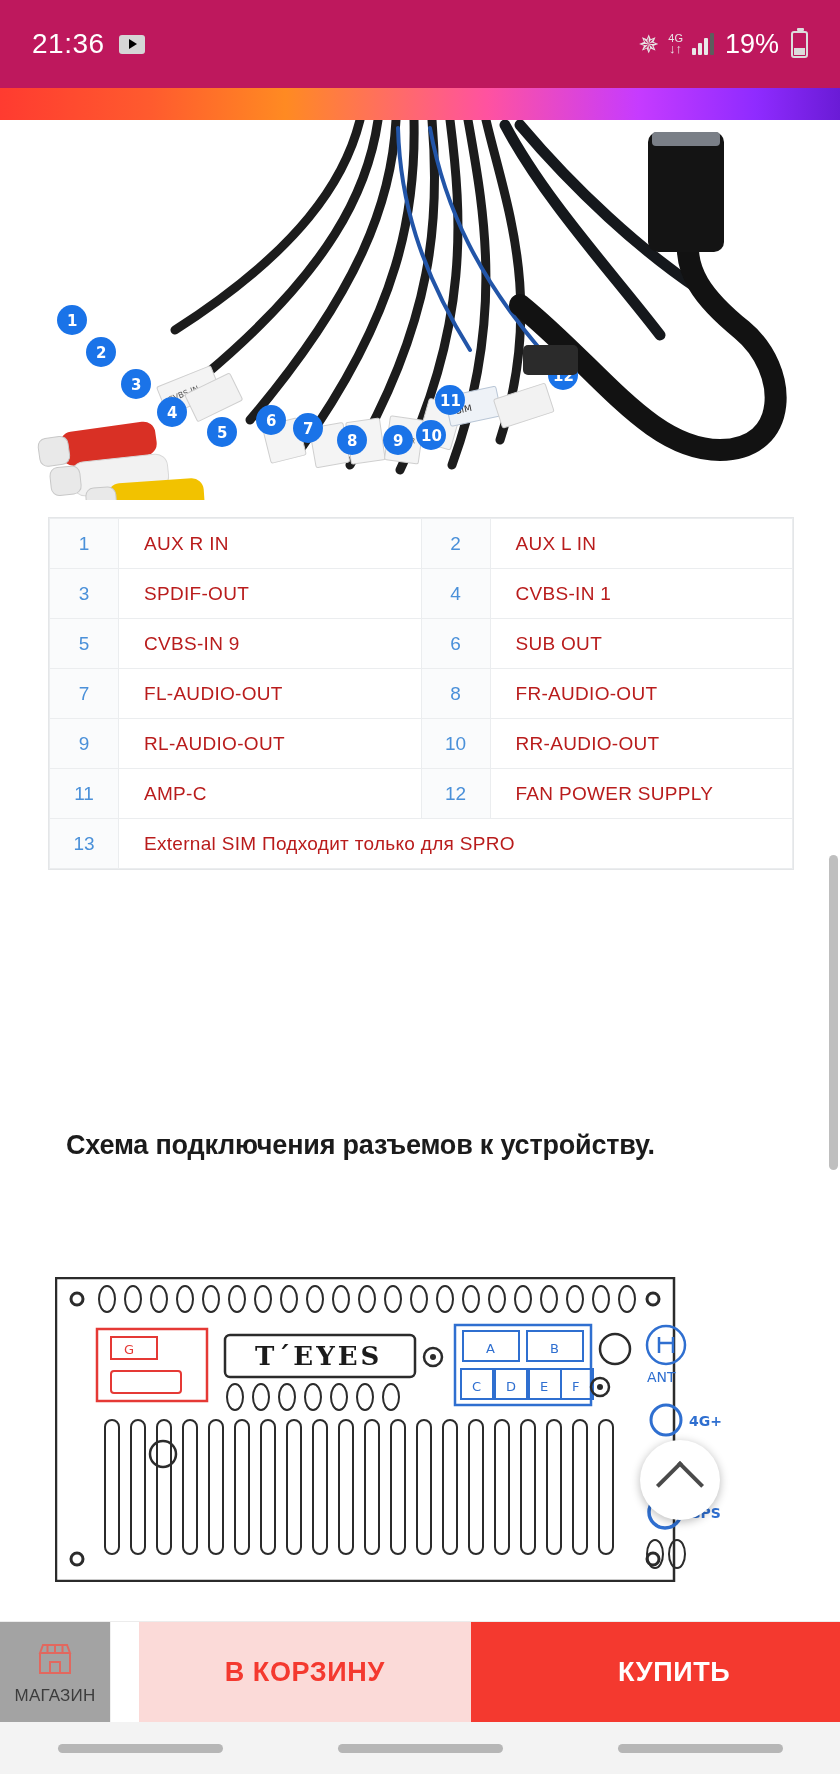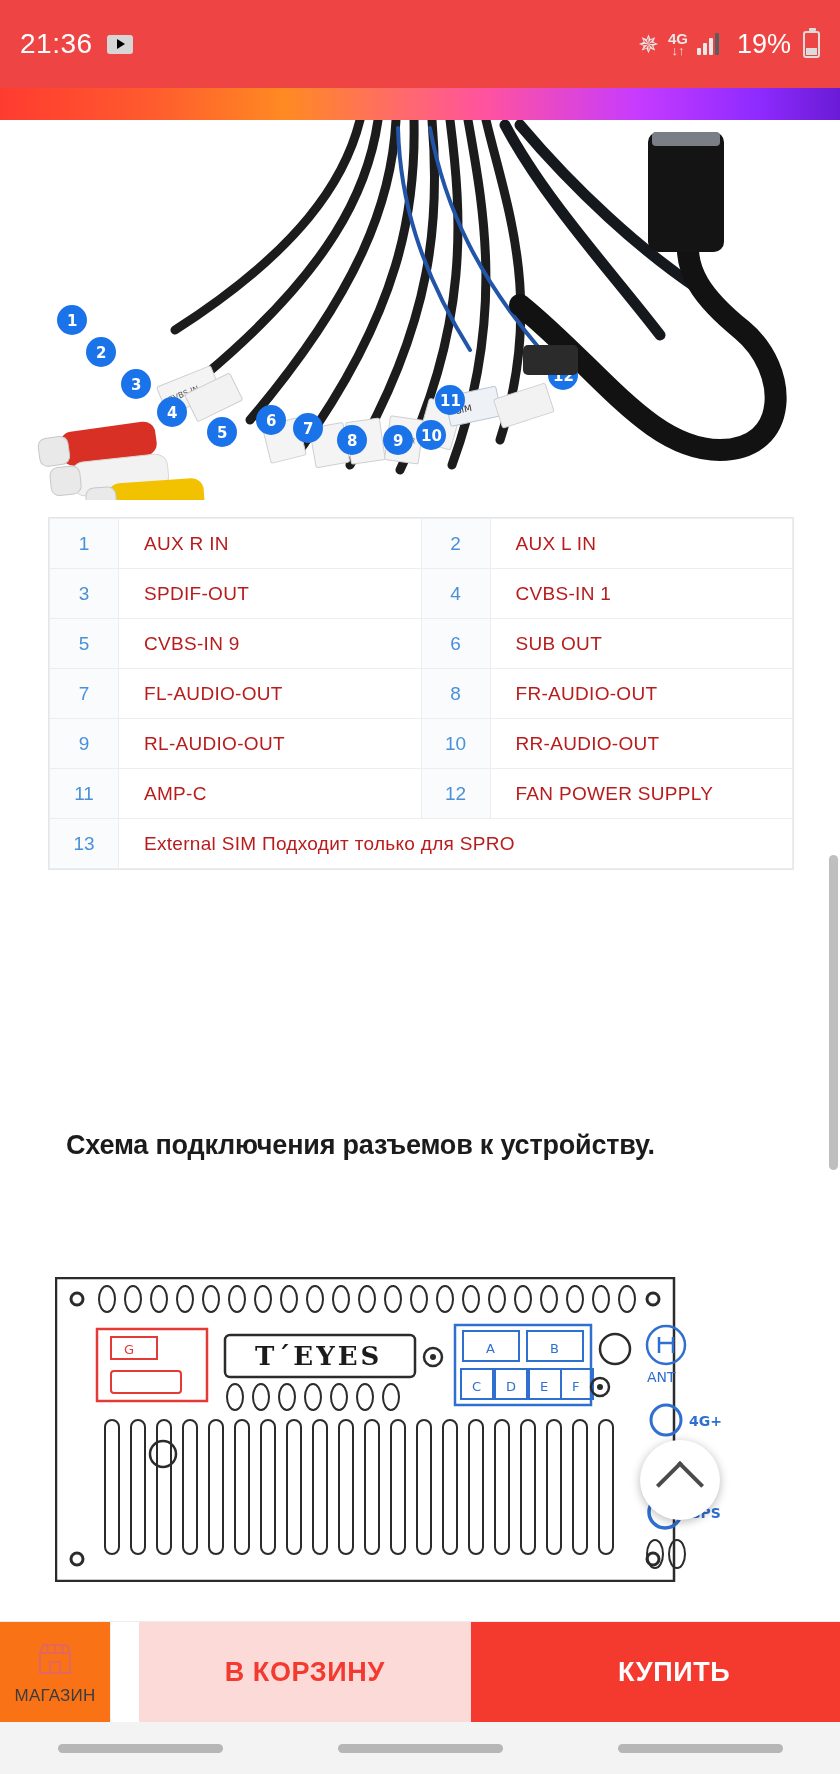--- a/index.html
+++ b/index.html
@@ -6,42 +6,42 @@
   body{
     width:840px;height:1774px;overflow:hidden;position:relative;
     background:#ffffff;
     font-family:"Liberation Sans","DejaVu Sans",sans-serif;
     -webkit-font-smoothing:antialiased;
   }
 
   
   .statusbar{
     position:absolute;left:0;top:0;width:840px;height:88px;
-    background:#ef4444;color:#fff;display:flex;align-items:center;
-    justify-content:space-between;padding:0 20px;box-sizing:border-box;
+    background:#be185d;color:#fff;display:flex;align-items:center;
+    justify-content:space-between;padding:0 32px;box-sizing:border-box;
   }
   .sb-left{display:flex;align-items:center;gap:14px;}
   .sb-time{font-size:28px;letter-spacing:.5px;color:#fff;}
   .yt-ico{width:26px;height:19px;background:#d6d6d6;border-radius:3px;
     display:flex;align-items:center;justify-content:center;}
   .yt-ico .tri{width:0;height:0;border-left:8px solid #000;
     border-top:5px solid transparent;border-bottom:5px solid transparent;
     margin-left:2px;}
   .sb-right{display:flex;align-items:center;gap:9px;}
   .bt-ico{font-size:25px;line-height:1;color:#e8e8e8;}
   .net-ico{display:flex;flex-direction:column;align-items:center;line-height:1;}
-  .net-ico .g4{font-size:15px;font-weight:bold;color:#e8e8e8;}
+  .net-ico .g4{font-size:11px;font-weight:normal;color:#e8e8e8;}
   .net-ico .arrows{font-size:13px;color:#e8e8e8;margin-top:-2px;}
   .bars{display:flex;align-items:flex-end;gap:2px;height:22px;}
   .bars i{display:block;width:4px;background:#e8e8e8;border-radius:1px;}
   .bars i:nth-child(1){height:7px;}
   .bars i:nth-child(2){height:12px;}
   .bars i:nth-child(3){height:17px;}
   .bars i:nth-child(4){height:22px;background:#5d5d5d;}
-  .pct{font-size:27px;color:#fff;margin-left:9px;}
+  .pct{font-size:27px;color:#fff;margin-left:2px;}
   .batt{width:17px;height:27px;border:2px solid #dcdcdc;border-radius:3px;
     position:relative;margin-left:3px;box-sizing:border-box;}
   .batt:before{content:"";position:absolute;left:4px;top:-5px;width:7px;height:3px;
     background:#dcdcdc;border-radius:1px;}
   .batt .fill{position:absolute;left:1px;right:1px;bottom:1px;height:30%;background:#dcdcdc;}
 
   
   .gradbar{position:absolute;left:0;top:88px;width:840px;height:32px;
     background:linear-gradient(90deg,#ff3b30 0%,#ff5b2e 18%,#ff8a22 34%,
       #ff52a0 58%,#c63bff 76%,#8f2bff 90%,#6a1bd6 100%);}
@@ -84,21 +84,21 @@
     border-top:4px solid #4a4a4a;transform:rotate(45deg);margin-top:10px;}
 
   
   .scroll-track{position:absolute;right:2px;top:735px;width:9px;height:315px;
     background:#bfbfbf;border-radius:5px;}
 
   
   .actionbar{position:absolute;left:0;bottom:52px;width:840px;height:100px;
     display:flex;background:#fff;border-top:1px solid #ececec;}
   .ab-icon-btn{width:110px;display:flex;flex-direction:column;align-items:center;
-    justify-content:center;gap:7px;background:#f97316;border-right:1px solid #f0f0f0;}
+    justify-content:center;gap:7px;background:#a3a3a3;border-right:1px solid #f0f0f0;}
   .ab-icon-btn .glyph{height:40px;display:flex;align-items:center;justify-content:center;}
   .ab-icon-btn .cap{font-size:17px;color:#3c3c3c;letter-spacing:.2px;}
   .ab-cart{flex:1;background:#fbdad8;display:flex;align-items:center;
     justify-content:center;color:#f4392f;font-size:27px;font-weight:bold;letter-spacing:.6px;margin-left:28px;}
   .ab-buy{flex:1;background:#f4392f;display:flex;align-items:center;
     justify-content:center;color:#fff;font-size:27px;font-weight:bold;letter-spacing:.6px;padding-left:38px;}
 
   
   .navbar{position:absolute;left:0;bottom:0;width:840px;height:52px;
     background:#f3f3f3;display:flex;align-items:center;justify-content:space-around;}

